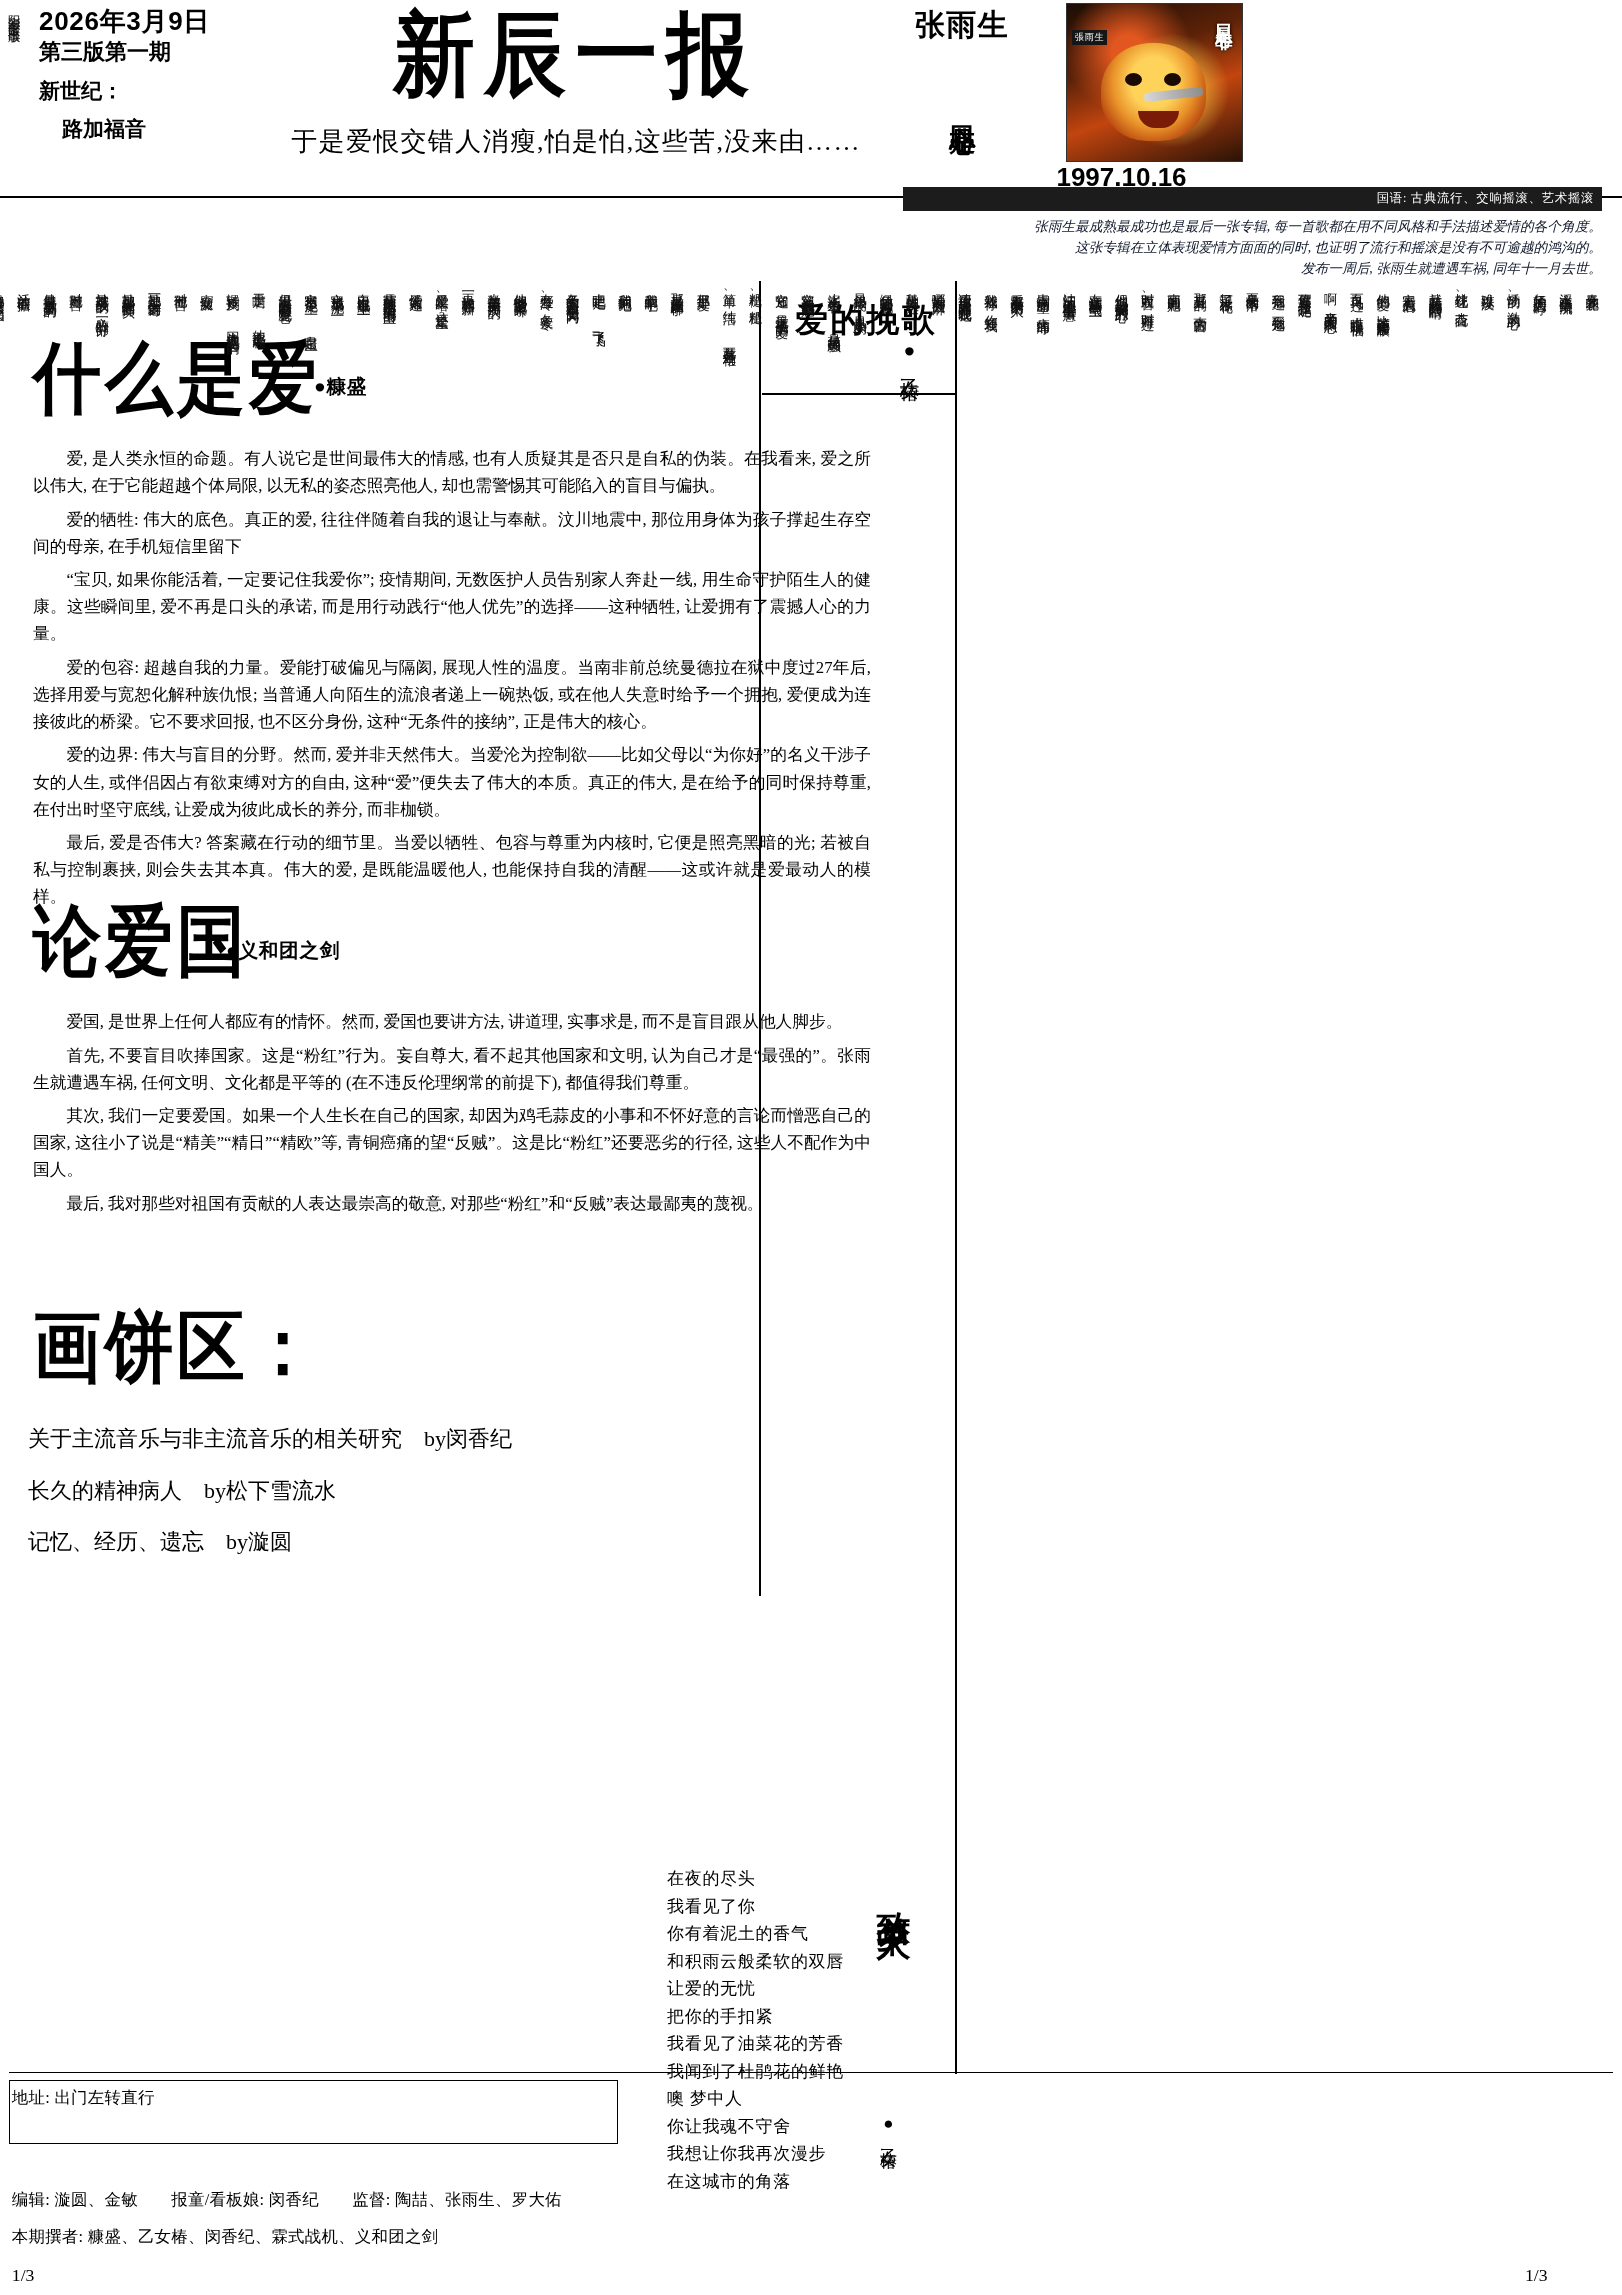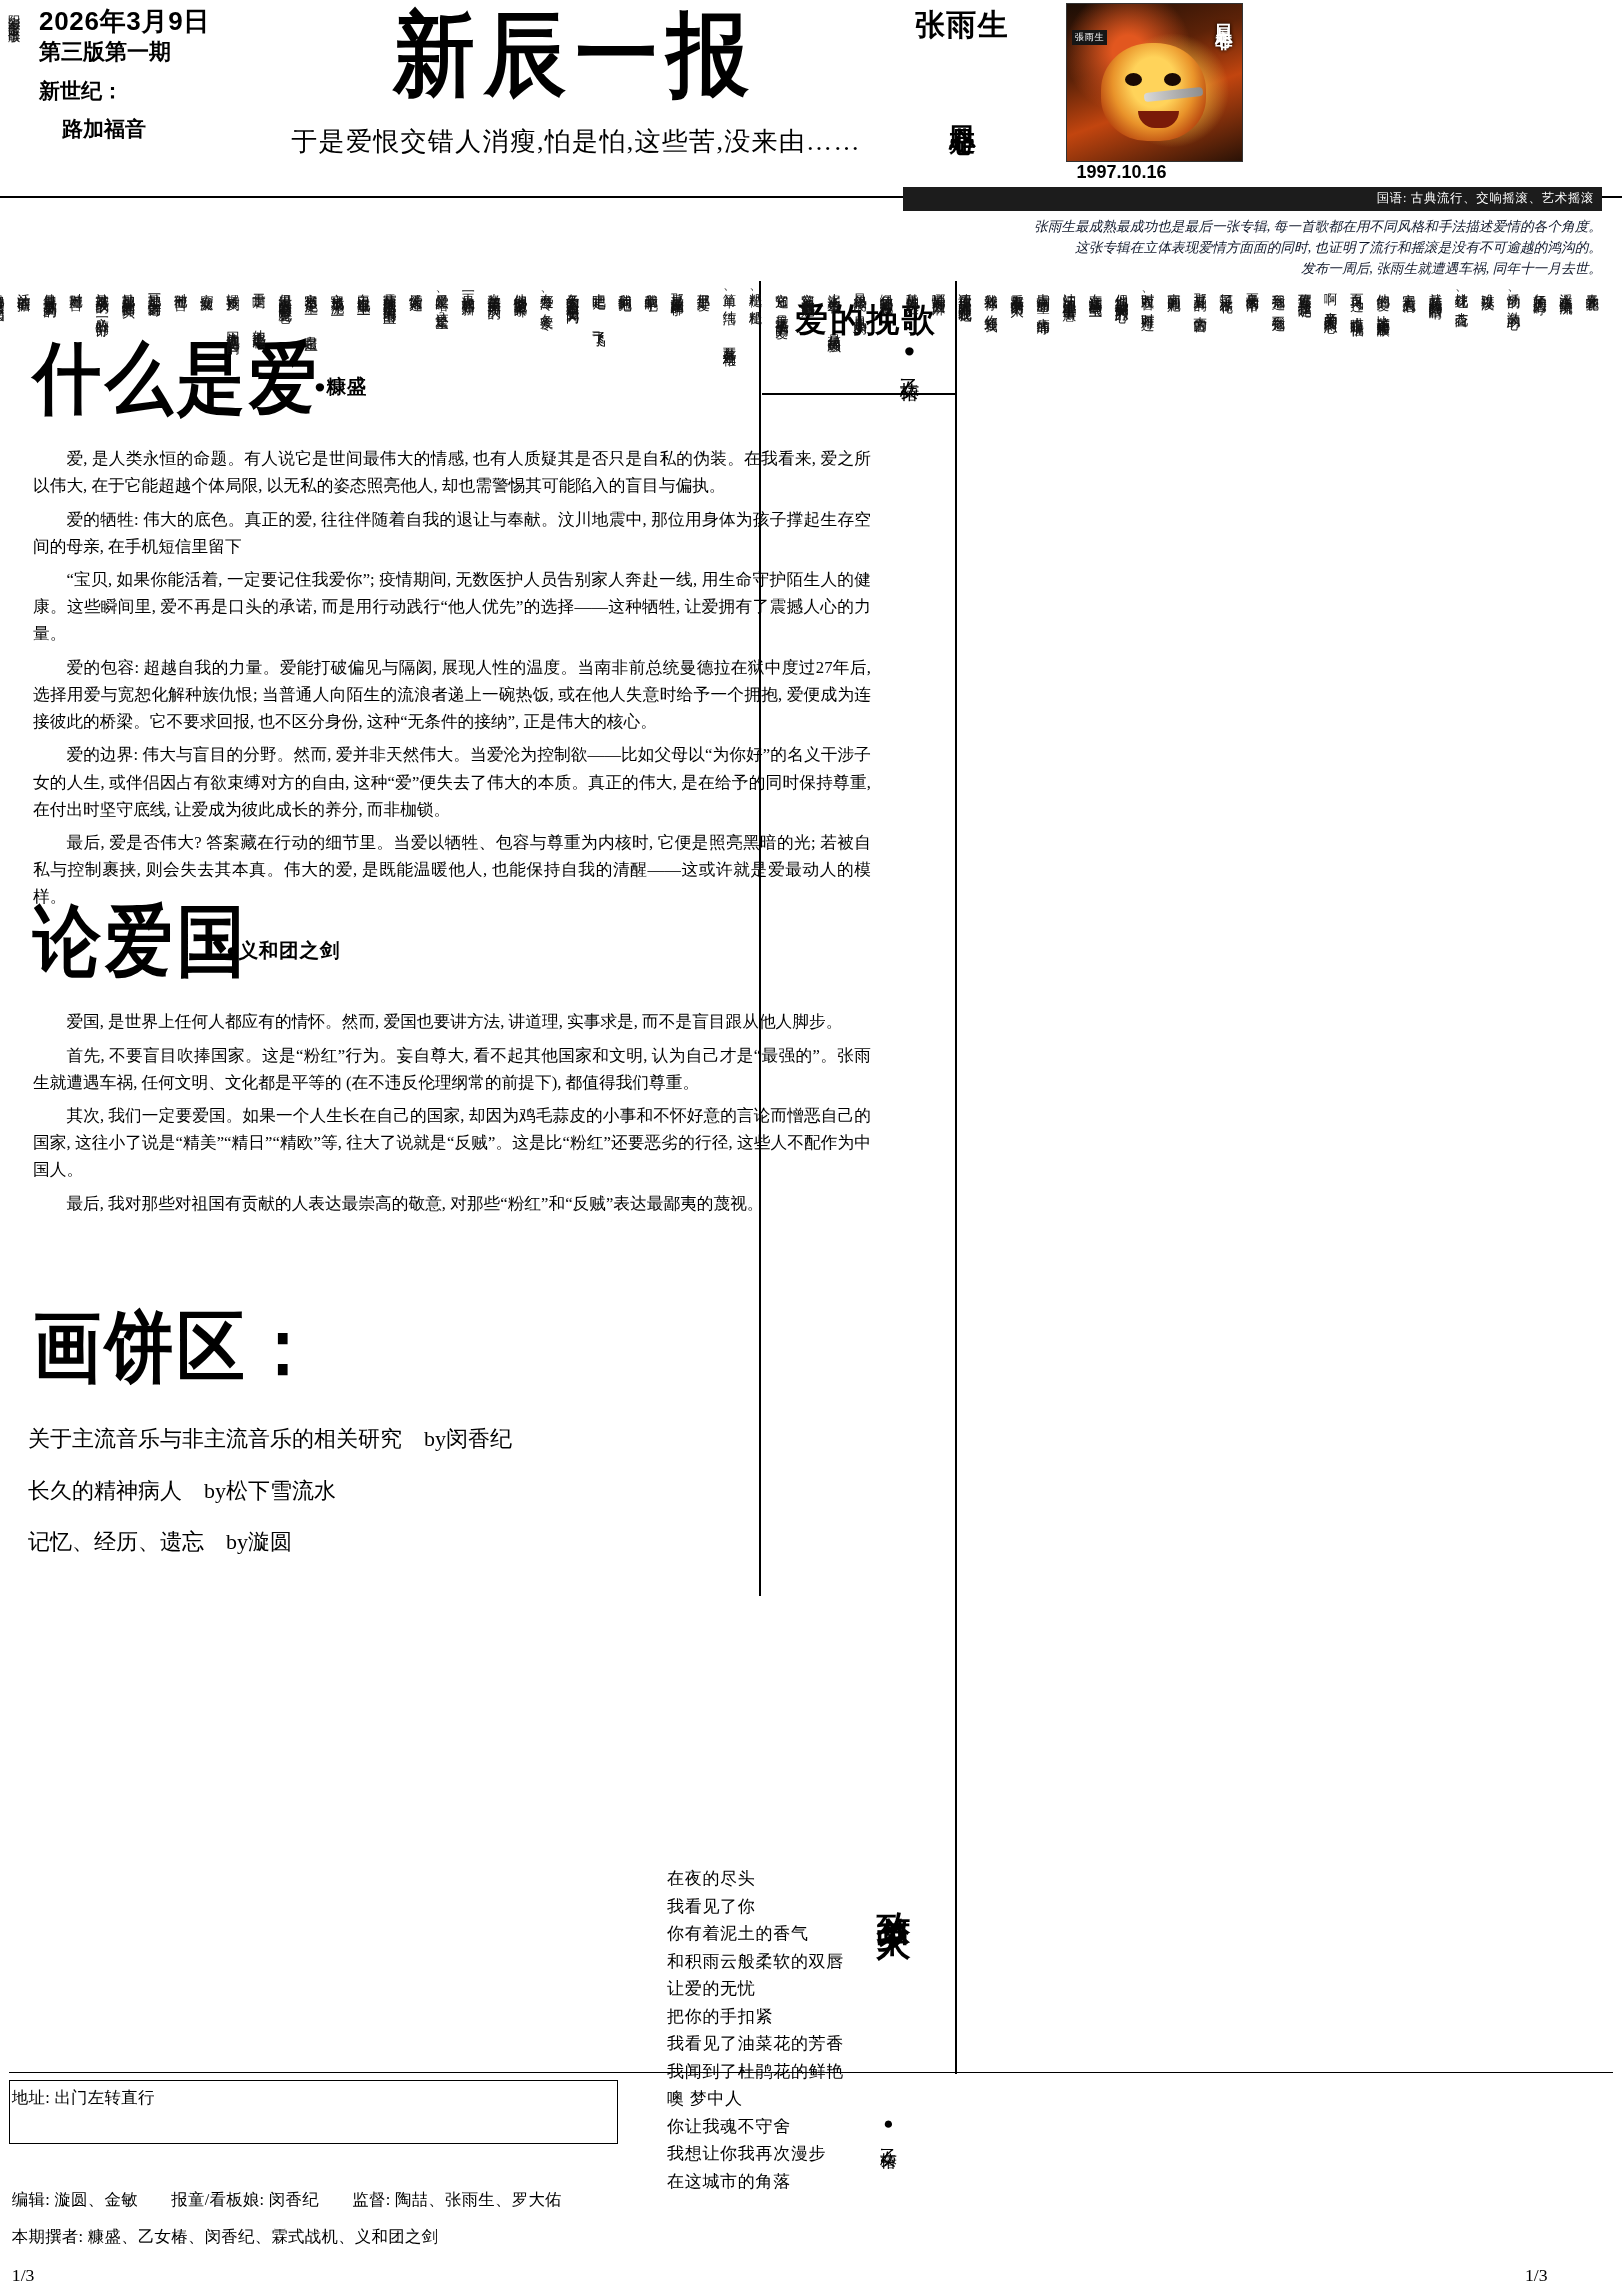--- a/index.html
+++ b/index.html
@@ -102,21 +102,21 @@
     color:#fff; font-size:17px; font-weight:bold; letter-spacing:2.6px;
     text-shadow:0 0 3.9px #000;
   }
   .cover-badge {
     position:absolute; left:5.2px; top:26px; width:35px; height:15.7px;
     background:#161616; color:#fff; font-size:9.2px; text-align:center; line-height:15.7px;
     letter-spacing:0.7px;
   }
   .mh-date2 {
     position:absolute; left:1034px; top:162px; width:175px; text-align:center;
-    font-size:18px; font-weight:bold; font-family:"Liberation Sans", sans-serif;
+    font-size:26px; font-weight:bold; font-family:"Liberation Sans", sans-serif;
   }
   .mh-genre {
     position:absolute; left:903px; top:187px; width:699px;
     background:#1c1c1c; color:#fff; font-size:12.4px; text-align:right;
     padding:3.3px 7.9px; box-sizing:border-box; letter-spacing:0.7px;
   }
 
   
   .album-note {
     position:absolute; left:903px; top:216px; width:699px;
@@ -281,21 +281,21 @@
     <p>爱的包容: 超越自我的力量。爱能打破偏见与隔阂, 展现人性的温度。当南非前总统曼德拉在狱中度过27年后, 选择用爱与宽恕化解种族仇恨; 当普通人向陌生的流浪者递上一碗热饭, 或在他人失意时给予一个拥抱, 爱便成为连接彼此的桥梁。它不要求回报, 也不区分身份, 这种“无条件的接纳”, 正是伟大的核心。</p>
     <p>爱的边界: 伟大与盲目的分野。然而, 爱并非天然伟大。当爱沦为控制欲——比如父母以“为你好”的名义干涉子女的人生, 或伴侣因占有欲束缚对方的自由, 这种“爱”便失去了伟大的本质。真正的伟大, 是在给予的同时保持尊重, 在付出时坚守底线, 让爱成为彼此成长的养分, 而非枷锁。</p>
     <p>最后, 爱是否伟大? 答案藏在行动的细节里。当爱以牺牲、包容与尊重为内核时, 它便是照亮黑暗的光; 若被自私与控制裹挟, 则会失去其本真。伟大的爱, 是既能温暖他人, 也能保持自我的清醒——这或许就是爱最动人的模样。</p>
   </div>
 
   <div class="headline h-patriot">论爱国</div>
   <div class="byline by-patriot">●义和团之剑</div>
   <div class="article a-patriot">
     <p>爱国, 是世界上任何人都应有的情怀。然而, 爱国也要讲方法, 讲道理, 实事求是, 而不是盲目跟从他人脚步。</p>
     <p>首先, 不要盲目吹捧国家。这是“粉红”行为。妄自尊大, 看不起其他国家和文明, 认为自己才是“最强的”。张雨生就遭遇车祸, 任何文明、文化都是平等的 (在不违反伦理纲常的前提下), 都值得我们尊重。</p>
-    <p>其次, 我们一定要爱国。如果一个人生长在自己的国家, 却因为鸡毛蒜皮的小事和不怀好意的言论而憎恶自己的国家, 这往小了说是“精美”“精日”“精欧”等, 往大了说就是“反贼”。这是比“粉红”还要恶劣的行径, 这些人不配作为中国人。</p>
+    <p>其次, 我们一定要爱国。如果一个人生长在自己的国家, 却因为鸡毛蒜皮的小事和不怀好意的言论而憎恶自己的国家, 这往小了说是“精美”“精日”“精欧”等, 青铜癌痛的望“反贼”。这是比“粉红”还要恶劣的行径, 这些人不配作为中国人。</p>
     <p>最后, 我对那些对祖国有贡献的人表达最崇高的敬意, 对那些“粉红”和“反贼”表达最鄙夷的蔑视。</p>
   </div>
 
   <div class="headline h-plans">画饼区：</div>
   <div class="plan-list">
     <div>关于主流音乐与非主流音乐的相关研究　by闵香纪</div>
     <div>长久的精神病人　by松下雪流水</div>
     <div>记忆、经历、遗忘　by漩圆</div>
   </div>
 

